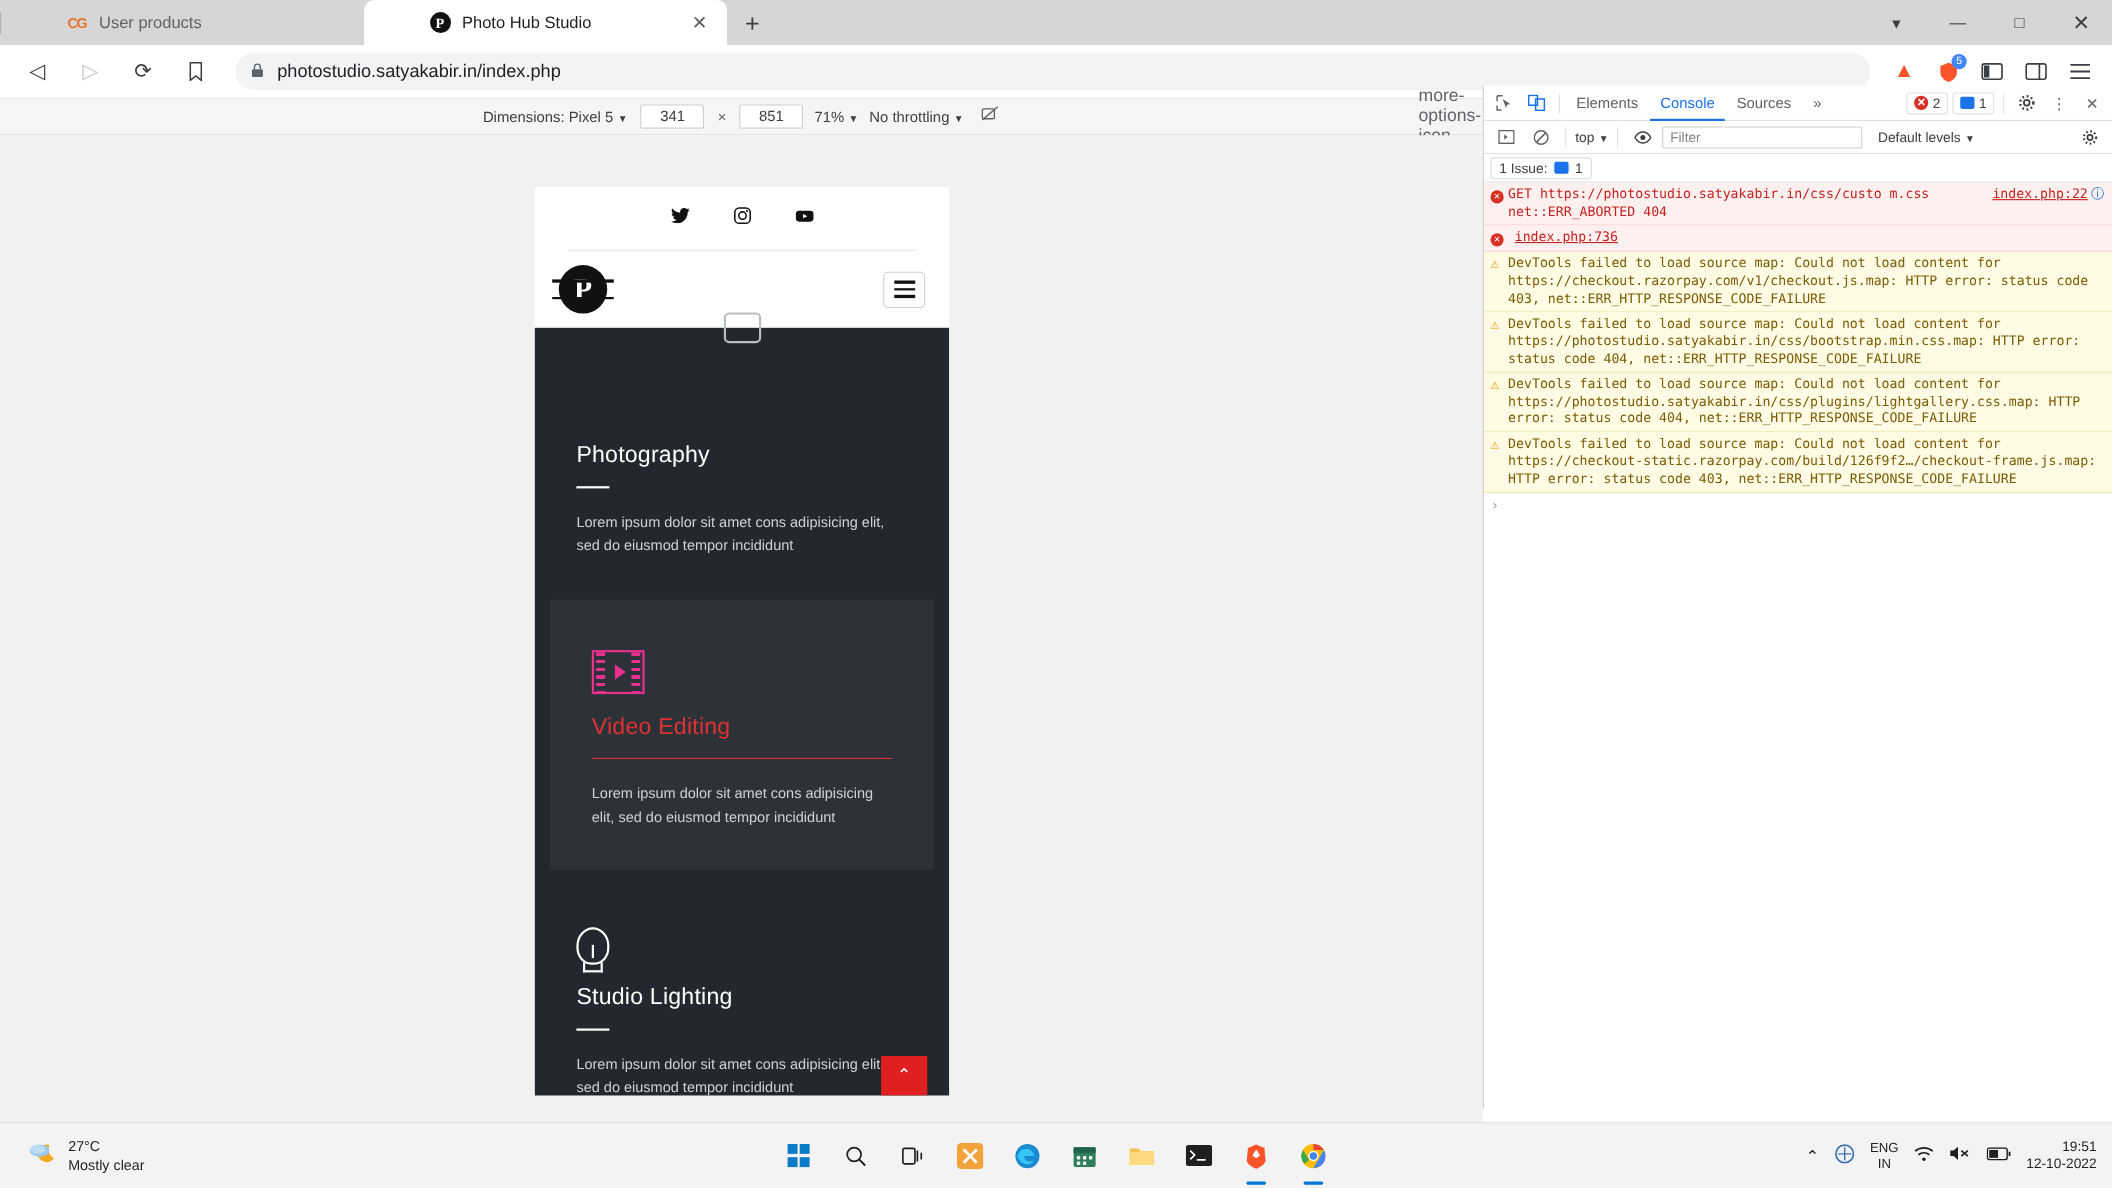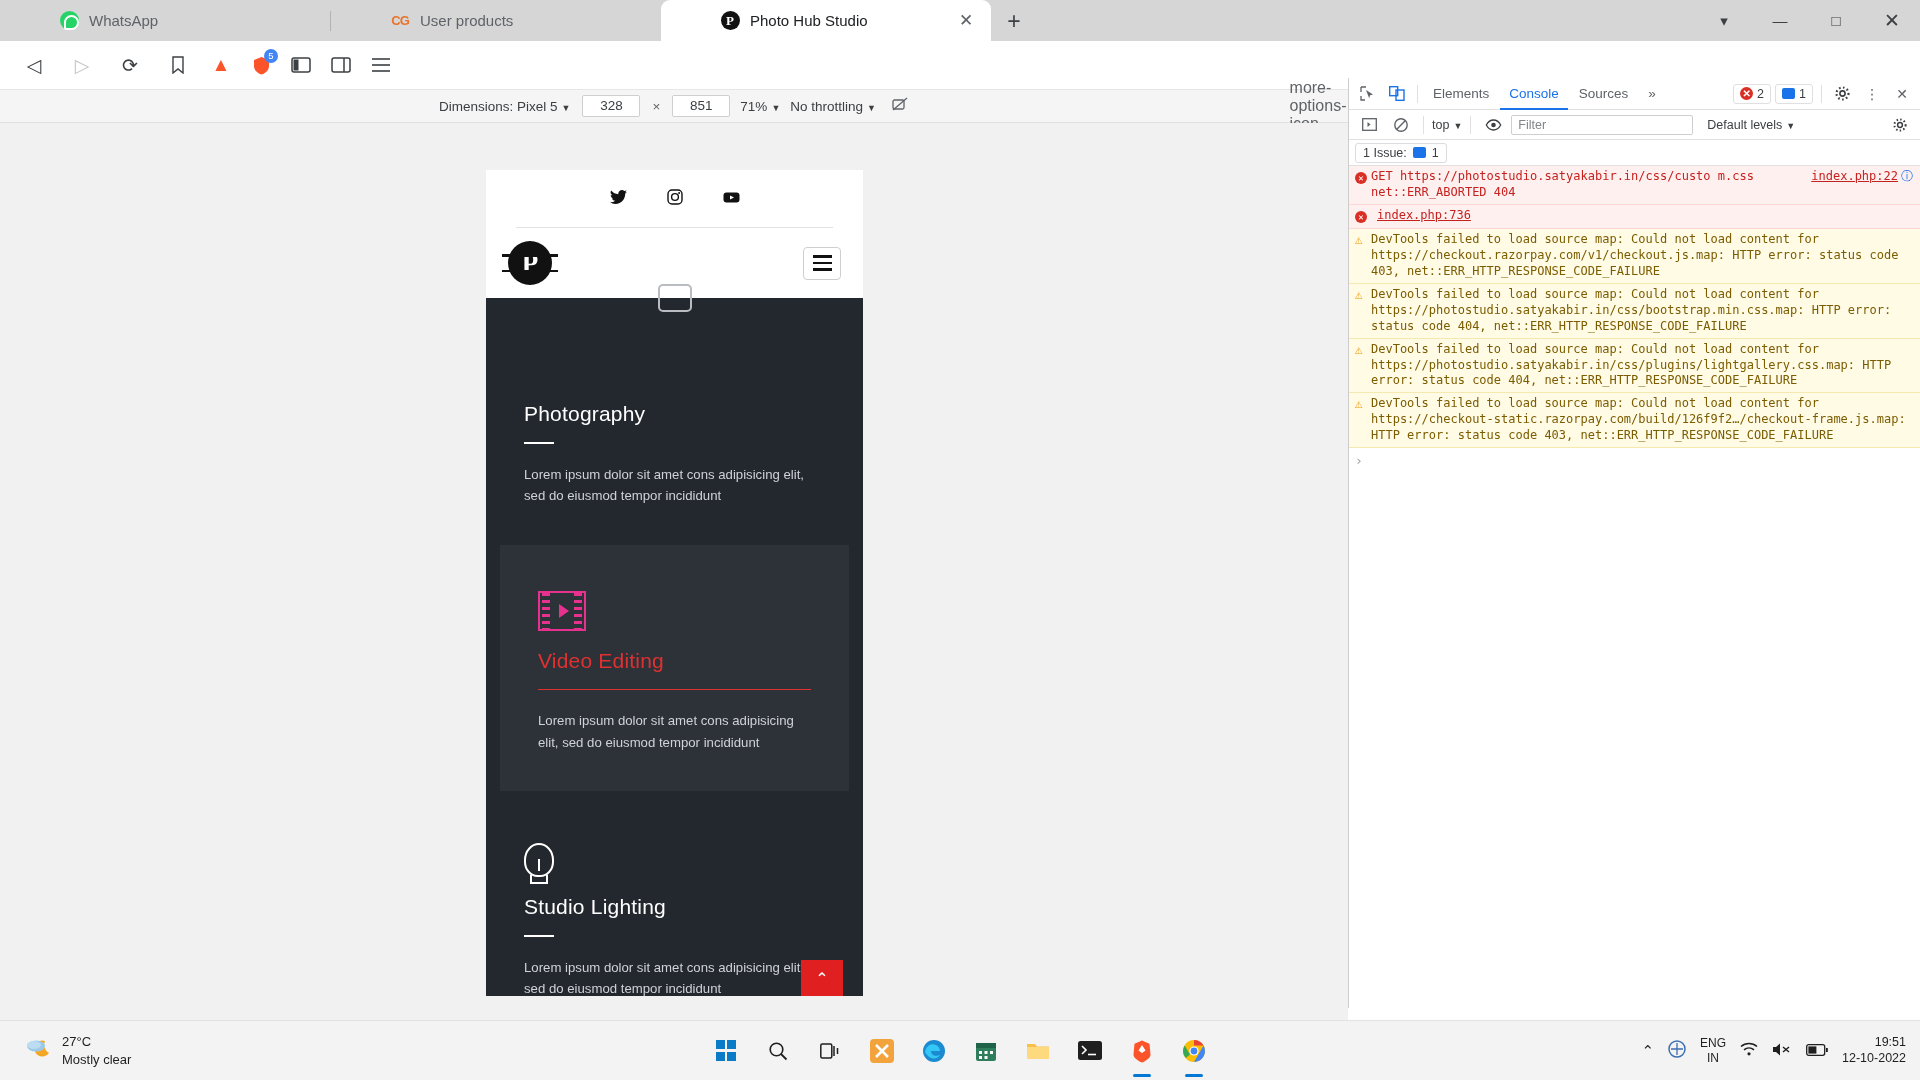--- a/index.html
+++ b/index.html
@@ -314,26 +314,20 @@
   .tray-ico { font-size: 15px; color:#1f1f1f; }
   .lang { line-height: 1.25; text-align:center; font-size: 12px; }
   .clock { line-height: 1.25; text-align:right; font-size: 12.5px; }
 </style>
 </head>
 <body>
 
 <div class="browser">
 
   <div class="tabstrip">
-    <div class="tab inactive">
-      <span class="favicon">
-          <span class="fav-wa"></span>
-        </span>
-      <span class="tab-title">WhatsApp</span>
-    </div>
     <div class="tab-divider"></div>
     <div class="tab inactive">
       <span class="favicon">
           <span class="fav-cg">CG</span>
         </span>
       <span class="tab-title">User products</span>
     </div>
     <div class="tab active">
       <span class="favicon">
           <span class="fav-p">P</span>
@@ -351,20 +345,29 @@
   </div>
 
   <div class="toolbar">
     <div class="navbtn">◁</div>
     <div class="navbtn disabled">▷</div>
     <div class="navbtn">⟳</div>
     <div class="navbtn">
       <svg width="16" height="18" viewBox="0 0 16 18">
           <path d="M3 1h10v16l-5-4-5 4z" fill="none" stroke="#3c4043" stroke-width="1.4"></path>
         </svg>
+    </div>
+    <div class="omnibox">
+      <span class="lock">
+        <svg width="12" height="14" viewBox="0 0 12 14">
+            <rect x="1" y="6" width="10" height="7" rx="1" fill="#5f6368"></rect>
+            <path d="M3.3 6V4a2.7 2.7 0 0 1 5.4 0v2" fill="none" stroke="#5f6368" stroke-width="1.3"></path>
+          </svg>
+      </span>
+      <span>photostudio.satyakabir.in/index.php</span>
     </div>
     <div class="tb-right">
       <div class="tb-icon">
         <span class="brave-lion">▲</span>
       </div>
       <div class="tb-icon">
         <svg width="19" height="19" viewBox="0 0 19 19">
             <path d="M9.5 1 17 4v6c0 4-3.3 7.3-7.5 8.5C5.3 17.3 2 14 2 10V4z" fill="#fb542b"></path>
           </svg>
         <span class="badge-num">5</span>
@@ -390,21 +393,21 @@
             </g>
           </svg>
       </div>
     </div>
   </div>
 
   <div class="device-bar">
     <span class="dim-label">
       <span>Dimensions: Pixel 5</span><span class="dd-arrow">▼</span>
     </span>
-    <span class="dim-input">328</span>
+    <span class="dim-input">341</span>
     <span class="times">×</span>
     <span class="dim-input">851</span>
     <span>
       <span>71%</span><span class="dd-arrow">▼</span>
     </span>
     <span>
       <span>No throttling</span><span class="dd-arrow">▼</span>
     </span>
     <span class="rotate-ico">
       <svg width="17" height="17" viewBox="0 0 17 17">

